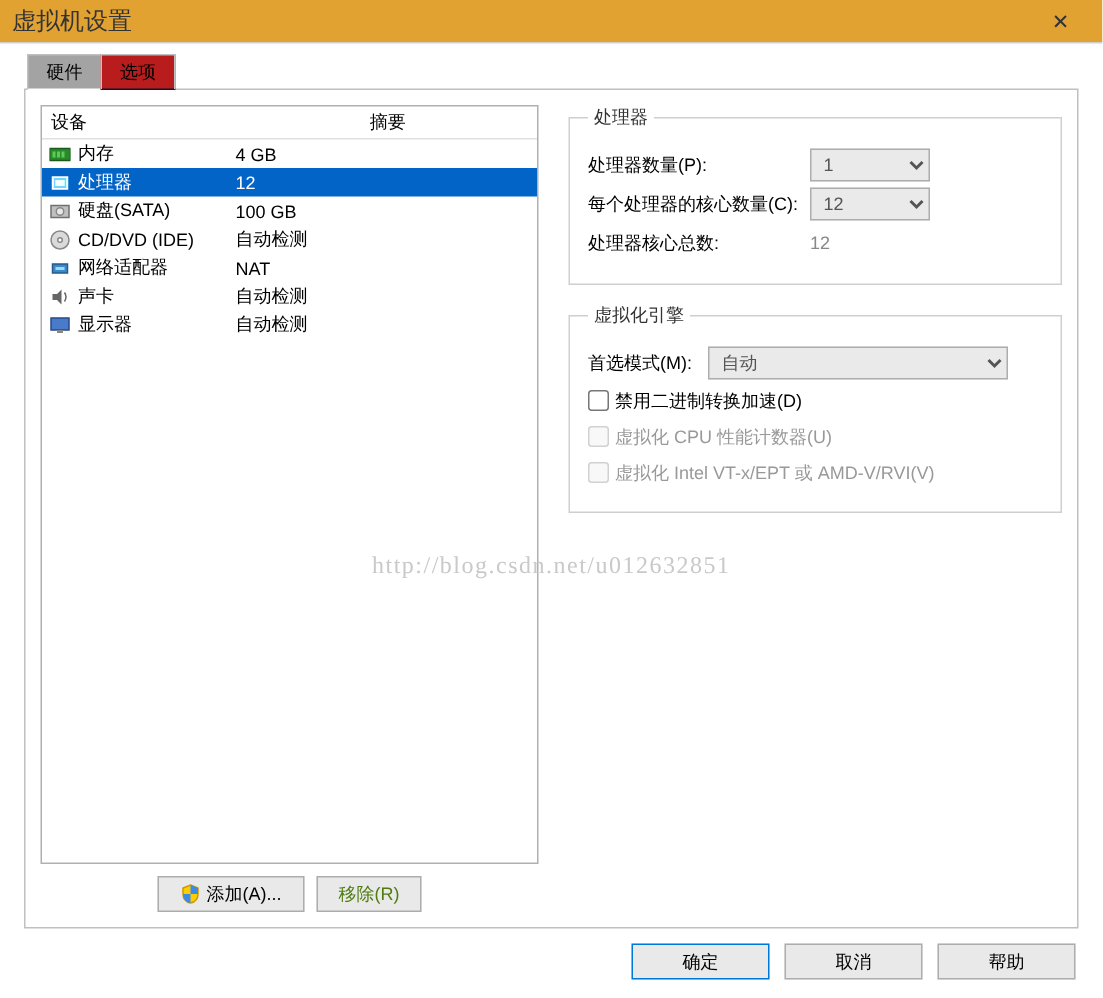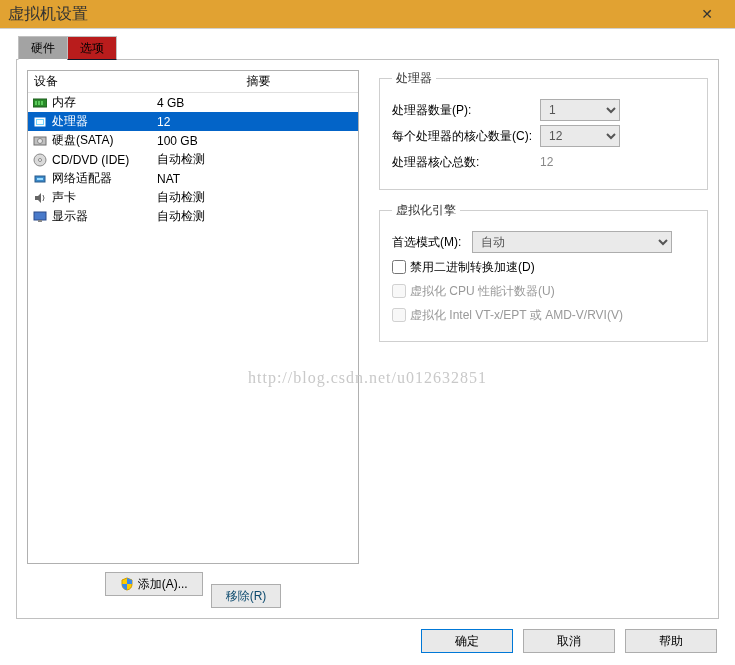--- a/index.html
+++ b/index.html
@@ -18,21 +18,21 @@
 .col-device { width: 125px; }
 .col-summary { flex: 1; text-align: center; }
 .list-row { display: flex; align-items: center; height: 19px; padding-left: 4px; }
 .list-row.selected { background: #0364c8; color: #fff; }
 .list-row.selected .icon { filter: brightness(2); }
 .icon { width: 16px; height: 14px; display: inline-flex; align-items: center; justify-content: center; margin-right: 4px; }
 .row-name { width: 105px; white-space: nowrap; }
 .row-summary { flex: 1; }
 .left-buttons { display: flex; justify-content: center; gap: 8px; margin-top: 8px; }
 .btn { height: 24px; padding: 0 14px; border: 1px solid #adadad; background: #e9e9e9; display: inline-flex; align-items: center; gap: 4px; cursor: default; }
-.btn.disabled { color: #0c4a6e; margin-top: 12px; }
+.btn.disabled { color: #4d7c0f; }
 .shield-icon { width: 14px; height: 14px; display: inline-block; }
 .right-col { flex: 1; padding: 10px; position: relative; }
 fieldset { border: 1px solid #cfcfcf; padding: 10px 12px 14px 12px; margin-bottom: 12px; }
 legend { padding: 0 4px; color: #333; }
 .form-row { display: flex; align-items: center; height: 26px; }
 .form-label { width: 148px; }
 .form-val { min-width: 60px; }
 select { height: 22px; width: 80px; border: 1px solid #adadad; background: #eaeaea; color: #555; padding-left: 4px; }
 select.disabled { pointer-events: none; }
 .wide-select { width: 200px; }

